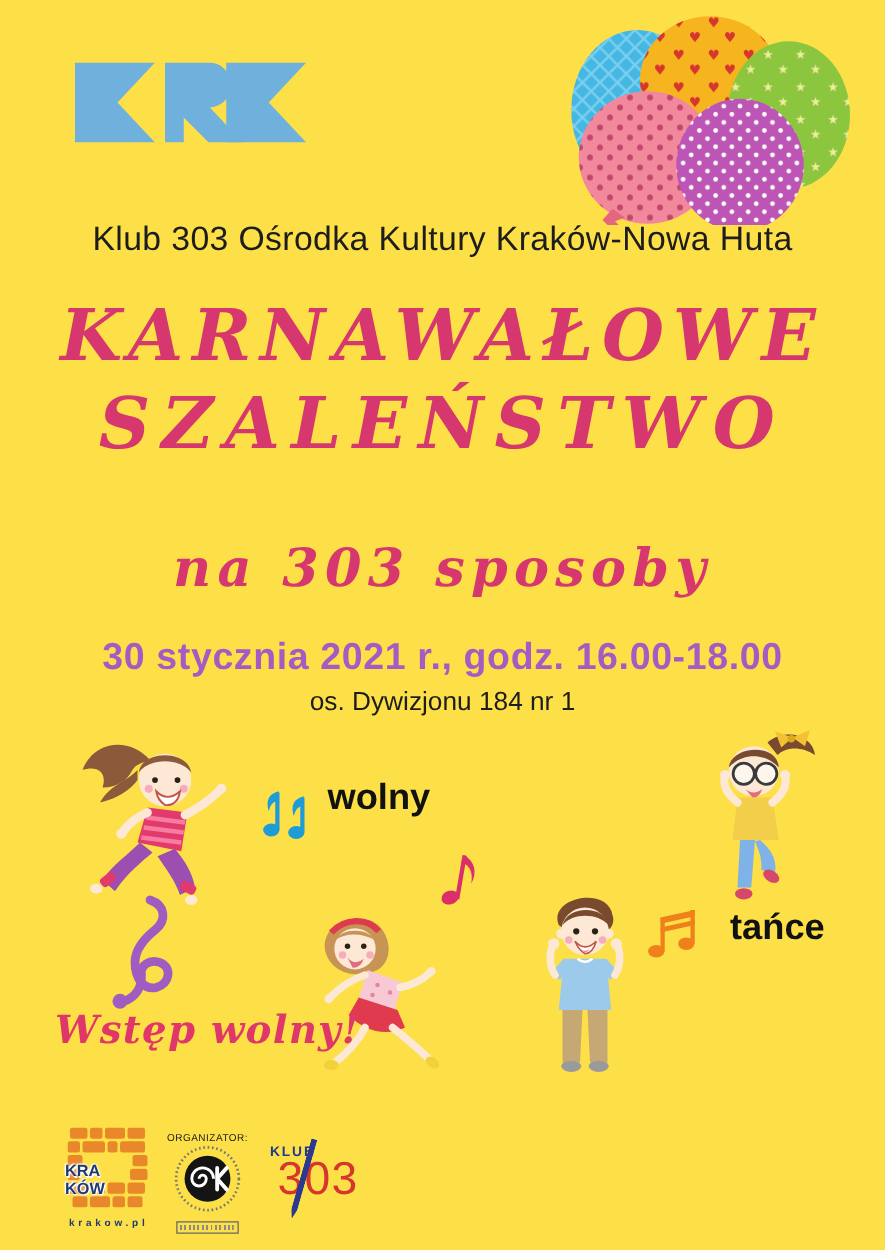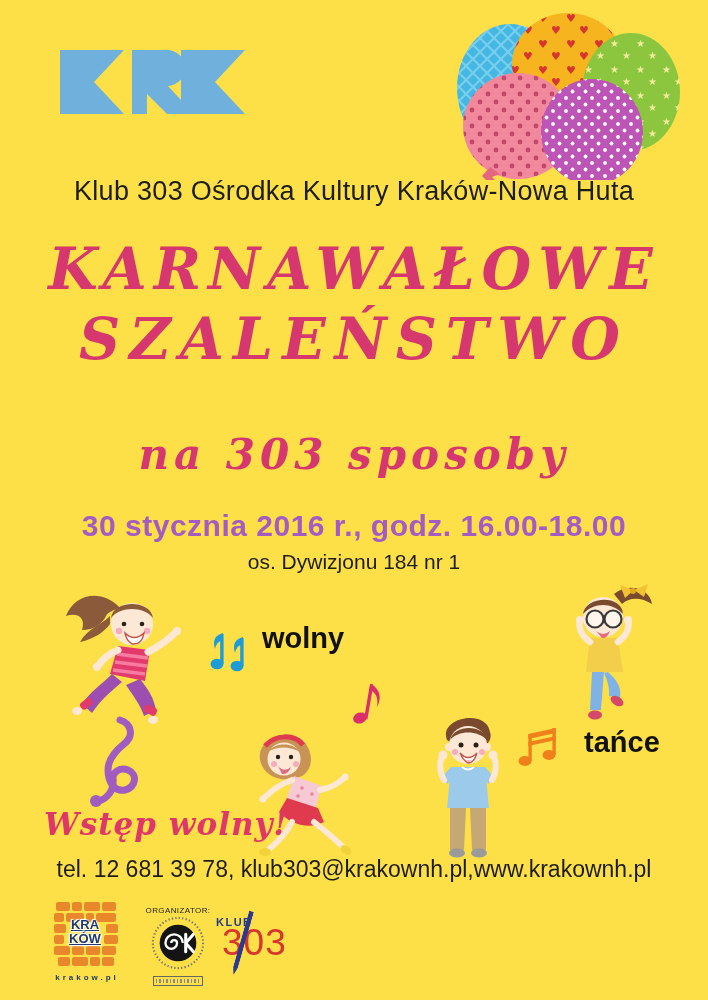--- a/index.html
+++ b/index.html
@@ -15,25 +15,25 @@
   .subtitle{top:398px;font-size:42px;letter-spacing:5px;margin-top:36px;}
   .audience{top:485px;font-size:24px;color:#1d1d1d;}
   .datetime{top:509px;font-size:30px;font-weight:bold;color:#A55BC4;letter-spacing:.5px;}
   .address{top:550px;font-size:21px;color:#1d1d1d;}
   .activity-label{font-size:29px;font-weight:bold;color:#111;}
   .admission{left:44px;top:806px;font-family:"DejaVu Serif",serif;font-style:italic;
              font-weight:bold;font-size:31px;color:#E0376A;letter-spacing:1px;}
   .contact{top:856px;font-size:23px;color:#1d1d1d;}
   
   .krakow-logo{left:52px;top:902px;width:70px;text-align:center;}
-  .krakow-text{position:absolute;left:0;top:16px;width:66px;text-align:center;
+  .krakow-text{position:absolute;left:0;top:28px;width:66px;text-align:left;
                font-size:13px;line-height:14px;font-weight:bold;color:#1E3A6E;
-               text-shadow:0 0 2px #fff,0 0 3px #fff,1px 1px 0 #fff,-1px -1px 0 #fff;text-decoration:underline;}
+               text-shadow:0 0 2px #fff,0 0 3px #fff,1px 1px 0 #fff,-1px -1px 0 #fff;}
   .krakow-url{margin-top:3px;font-size:8px;font-weight:bold;letter-spacing:3px;color:#1E3A6E;}
-  .organizer-logo{left:132px;top:906px;width:68px;text-align:center;margin-left:12px;}
+  .organizer-logo{left:132px;top:906px;width:68px;text-align:center;}
   .organizer-caption{font-size:8px;color:#222;letter-spacing:.4px;}
   .organizer-urlbox{width:48px;height:8px;border:1px solid #666;margin:1px auto 0;
       background:repeating-linear-gradient(90deg,#8a8a8a 0 1.5px,transparent 1.5px 3.5px) center/90% 4px no-repeat;}
   .klub303-logo{left:204px;top:914px;width:76px;height:60px;}
   .klub303-word{position:absolute;left:12px;top:2px;font-size:11px;font-weight:900;
                 letter-spacing:1.5px;color:#233A8A;}
   .klub303-number{position:absolute;left:18px;top:8px;font-size:37px;font-weight:400;
                   color:#D6362E;letter-spacing:1px;}
   .klub303-pen{position:absolute;left:36px;top:-4px;width:5px;height:66px;background:#2B3A8F;
                transform:rotate(16deg);clip-path:polygon(0 0,100% 0,100% 88%,50% 100%,0 88%);}
@@ -83,21 +83,21 @@
     <ellipse cx="179" cy="82" rx="49" ry="59" fill="url(#pstars)"></ellipse>
     <ellipse cx="66" cy="116" rx="55" ry="53" fill="url(#pdots)"></ellipse>
     <path d="M30 166 l8 -9 l10 7 l-8 3 l6 6 l-11 -2 z" fill="#E4677F"></path>
     <ellipse cx="140" cy="122" rx="51" ry="53" fill="url(#pwdots)"></ellipse>
   </svg>
 
   <div class="abs cline org-line">Klub 303 Ośrodka Kultury Kraków-Nowa Huta</div>
   <div class="abs cline title-line title1">KARNAWAŁOWE</div>
   <div class="abs cline title-line title2">SZALEŃSTWO</div>
   <div class="abs cline title-line subtitle">na 303 sposoby</div>
-  <div class="abs cline datetime">30 stycznia 2016 r., godz. 16.00-18.00</div>
+  <div class="abs cline datetime">30 stycznia 2021 r., godz. 16.00-18.00</div>
   <div class="abs cline address">os. Dywizjonu 184 nr 1</div>
 
   <svg class="abs" style="left:208px;top:624px" width="42" height="48" viewBox="0 0 42 48">
     <g fill="#1E9CD7">
       <ellipse cx="9" cy="40" rx="6.5" ry="5.2"></ellipse>
       <rect x="12.2" y="10" width="3.4" height="30"></rect>
       <path d="M15 9 Q3 12 7 25 Q9 16 15 17 Z"></path>
       <ellipse cx="29" cy="42" rx="6.5" ry="5.2"></ellipse>
       <rect x="32.2" y="14" width="3.4" height="28"></rect>
       <path d="M35 13 Q23 16 27 29 Q29 20 35 21 Z"></path>
@@ -223,21 +223,20 @@
     <path d="M66 68 C70 62 71 52 68 45" stroke="#FCE8D5" stroke-width="6" fill="none" stroke-linecap="round"></path>
     <circle cx="67" cy="43" r="4.5" fill="#FCE8D5"></circle>
     <path d="M24 96 H40 L38 138 H24 Z" fill="#C5A873"></path>
     <path d="M44 96 H60 L60 138 H46 Z" fill="#C5A873"></path>
     <ellipse cx="31" cy="141" rx="8" ry="4.5" fill="#9A9A9A"></ellipse>
     <ellipse cx="53" cy="141" rx="8" ry="4.5" fill="#9A9A9A"></ellipse>
   </svg>
 
   <div class="abs admission">Wstęp wolny!</div>
 
-  <div class="abs cline contact">tel. 12 681 39 78, klub303@krakownh.pl,www.krakownh.pl</div>
 
   <div class="abs krakow-logo">
     <svg width="66" height="64" viewBox="0 0 66 64">
       <g fill="#E9882B">
         <rect x="2" y="0" width="14" height="9" rx="2"></rect>
           <rect x="18" y="0" width="10" height="9" rx="2"></rect>
         <rect x="30" y="0" width="16" height="9" rx="2"></rect>
           <rect x="48" y="0" width="14" height="9" rx="2"></rect>
         <rect x="0" y="11" width="10" height="9" rx="2"></rect>
           <rect x="12" y="11" width="18" height="9" rx="2"></rect>

